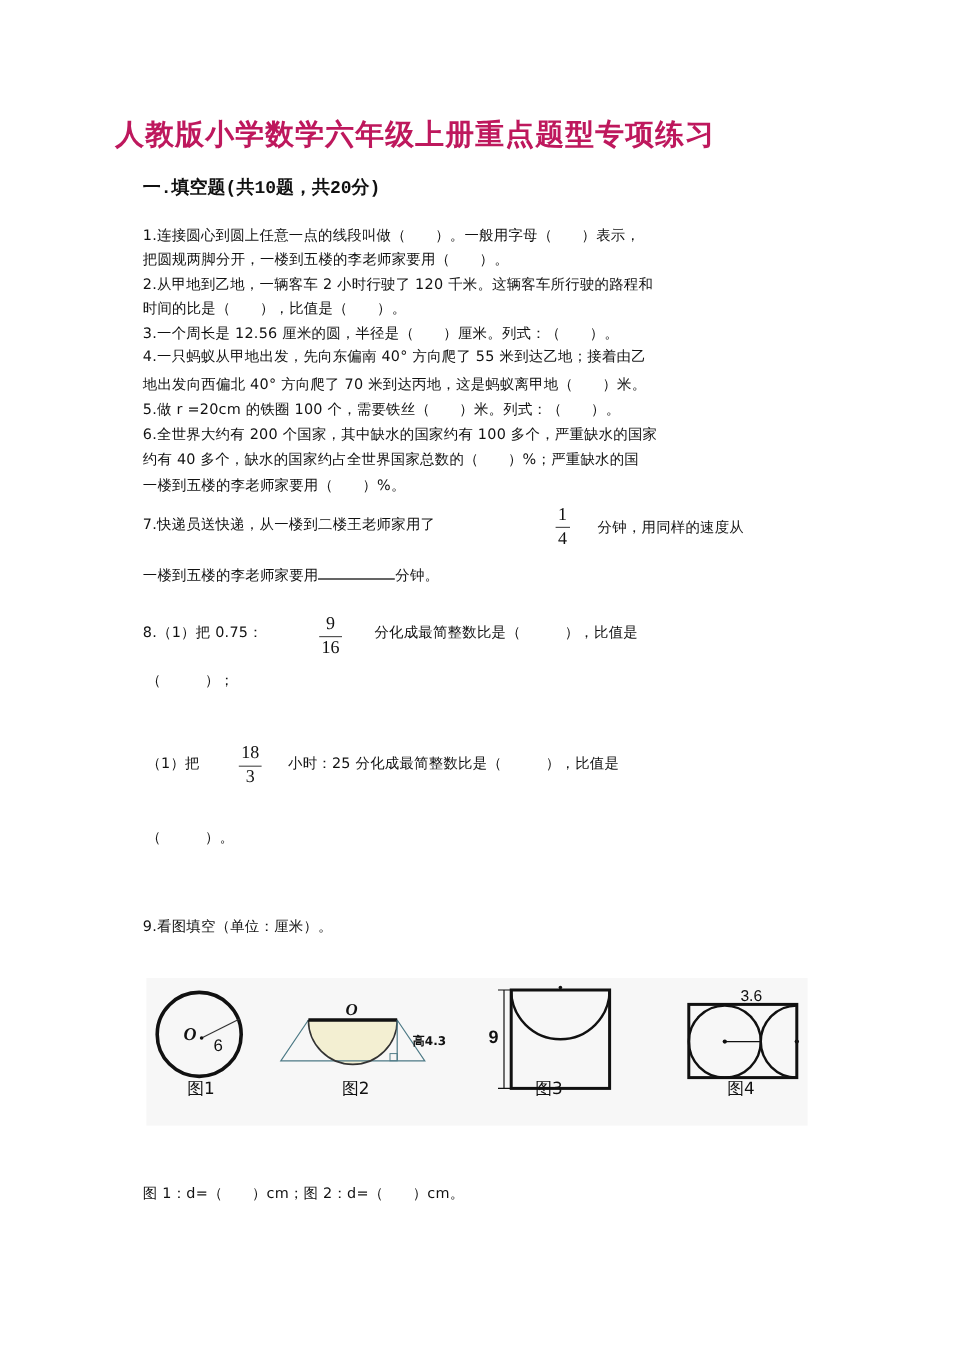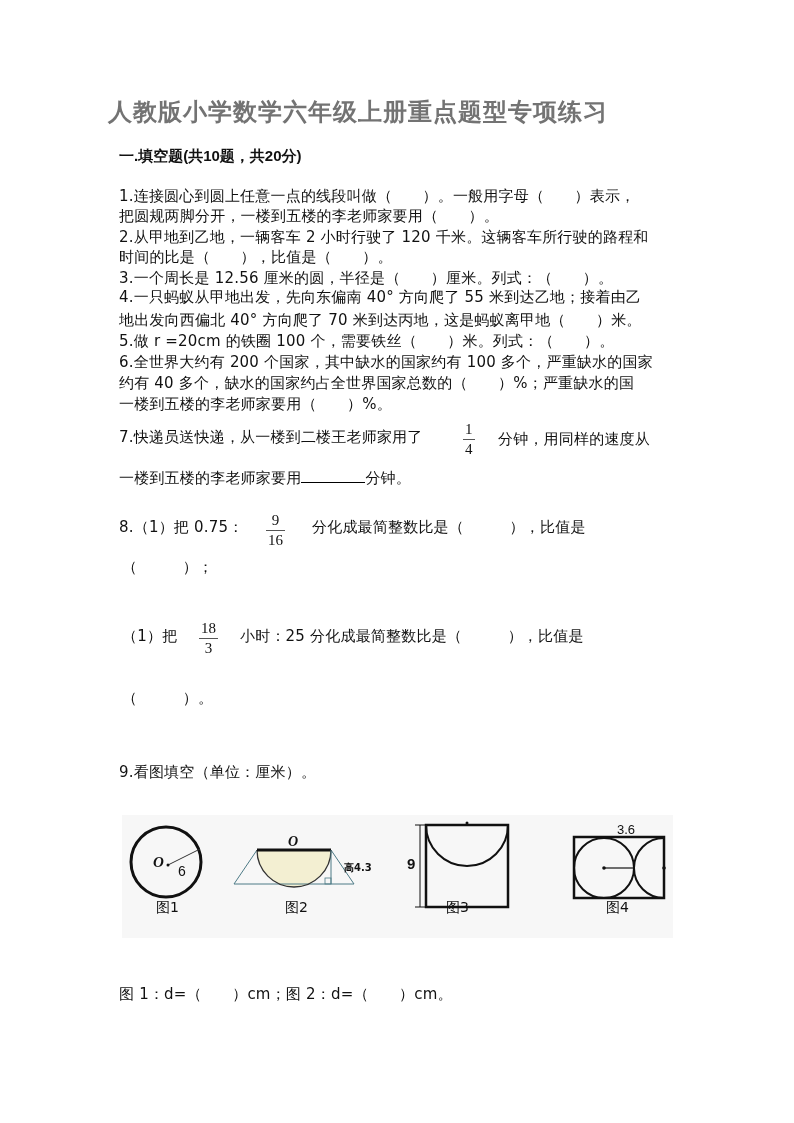--- a/index.html
+++ b/index.html
@@ -1,22 +1,22 @@
 <!DOCTYPE html>
 <html><head>
 <meta charset="utf-8">
 <style>
   html, body { margin: 0; padding: 0; background: #ffffff; }
   body { width: 794px; height: 1123px; position: relative; overflow: hidden;
          font-family: "DejaVu Sans", sans-serif; color: #111; }
   .abs { position: absolute; white-space: nowrap; }
   .title { left: 0; width: 692px; top: 96px; text-align: center;
-           font-family: "DejaVu Serif", serif; font-weight: bold; font-size: 24px; letter-spacing: 1px; color: #737373; margin-left: 12px; }
-  .section { left: 119px; top: 147px; font-size: 15px; font-weight: bold; font-family: Liberation Sans, sans-serif; }
-  .line { left: 119px; font-size: 15px; line-height: 20px; letter-spacing: 0.2px; }
+           font-family: "DejaVu Serif", serif; font-weight: bold; font-size: 24px; letter-spacing: 1px; color: #be185d; }
+  .section { left: 119px; top: 147px; font-size: 15px; font-weight: bold; font-family: Liberation Mono, monospace; }
+  .line { left: 119px; font-size: 12px; line-height: 20px; letter-spacing: 0.2px; }
   .frac { position: absolute; display: inline-flex; flex-direction: column; align-items: center;
           font-family: "Liberation Serif", serif; font-size: 15px; line-height: 17px; }
   .frac .num { padding: 0 2px; }
   .frac .bar { width: 100%; height: 1px; background: #555; margin: 1px 0; }
   .blank-u { display: inline-block; width: 64px; border-bottom: 1px solid #000; height: 14px; vertical-align: baseline; }
   .panel { left: 122px; top: 815px; width: 551px; height: 123px; background: #f7f7f7; }
   .panel svg { position: absolute; left: 0; top: 0; }
   .fig-label { position: absolute; font-size: 14px; top: 84px; }
 </style>
 </head>

